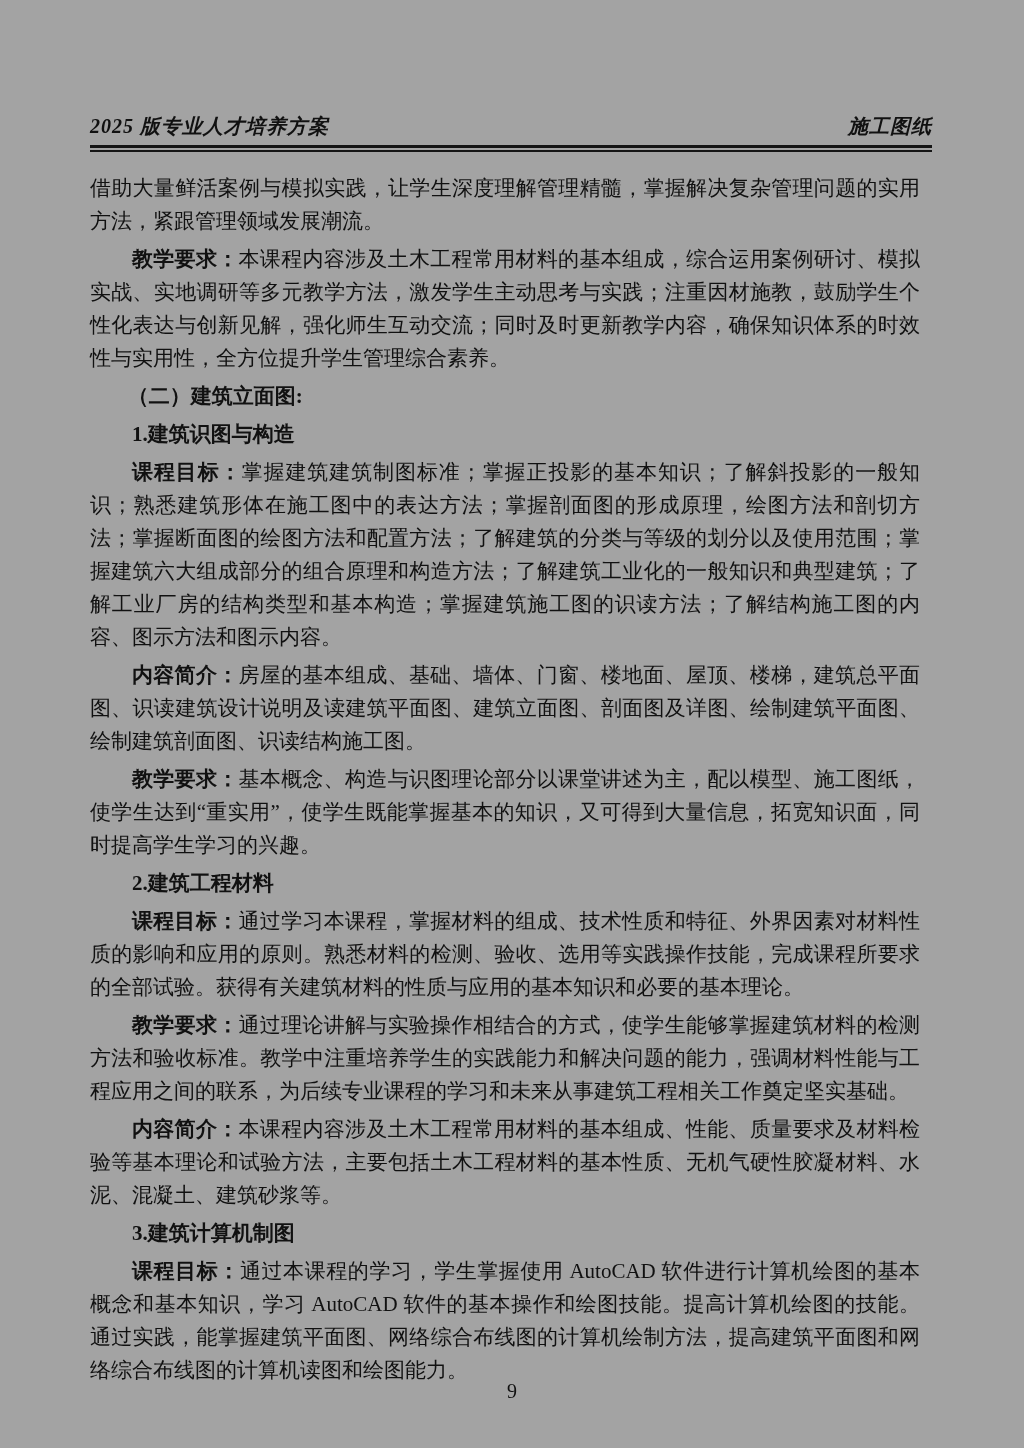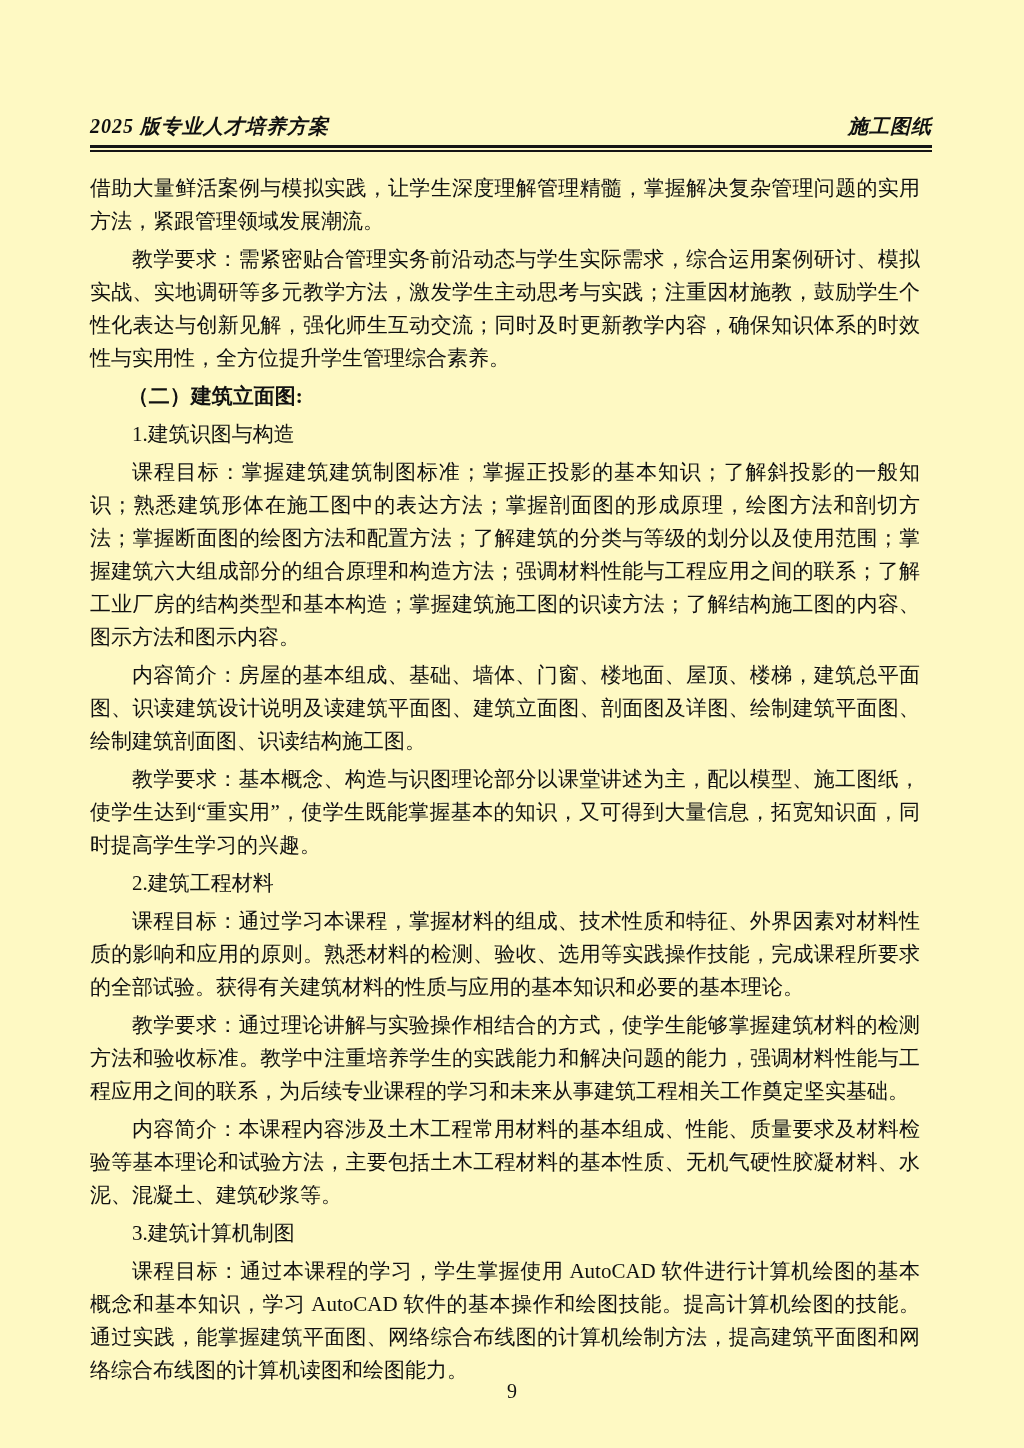--- a/index.html
+++ b/index.html
@@ -8,21 +8,21 @@
     height: 1448px;
     background: #ffffff;
     color: #111111;
     font-family: "Liberation Serif", "DejaVu Serif", serif;
     position: relative;
     overflow: hidden;
   }
   .page {
     position: absolute;
     inset: 0;
-    background: #fef9c3;
+    background: #a3a3a3;
   }
   
   .doc-header {
     position: absolute;
     left: 90px;
     right: 92px;
     top: 112px;
   }
   .doc-header-row {
     display: flex;
@@ -50,22 +50,22 @@
     line-height: 33px;
     text-align: justify;
     text-justify: inter-ideograph;
     word-break: break-all;
   }
   .doc-body p { margin: 0; padding: 0; }
   .doc-body p + p { margin-top: 5px; }
   .para { text-indent: 2em; }
   .para-continuation { text-indent: 0; }
   .heading-section { text-indent: 1.8em; font-weight: bold; }
-  .heading-course { text-indent: 2em; font-weight: normal; }
-  .run-label { font-weight: normal; }
+  .heading-course { text-indent: 2em; font-weight: bold; }
+  .run-label { font-weight: bold; }
   
   .doc-footer {
     position: absolute;
     left: 0;
     right: 0;
     top: 1378px;
     text-align: center;
     font-size: 20px;
     line-height: 26px;
   }
@@ -79,24 +79,24 @@
     <div class="doc-header-row">
       <span>2025 版专业人才培养方案</span>
       <span>施工图纸</span>
     </div>
     <div class="doc-header-rule"></div>
   </div>
 
   <main class="doc-body" id="doc-body">
 
   <p class="para-continuation">借助大量鲜活案例与模拟实践，让学生深度理解管理精髓，掌握解决复杂管理问题的实用方法，紧跟管理领域发展潮流。</p>
-      <p class="para"><span class="run-label">教学要求：</span><span>需紧密贴合管理实务前沿动态与学生实际需求，综合运用案例研讨、模拟实战、实地调研等多元教学方法，激发学生主动思考与实践；注重因材施教，鼓励学生个性化表达与创新见解，强化师生互动交流；同时及时更新教学内容，确保知识体系的时效性与实用性，全方位提升学生管理综合素养。</span></p>
+      <p class="para"><span class="run-label">教学要求：</span><span>本课程内容涉及土木工程常用材料的基本组成，综合运用案例研讨、模拟实战、实地调研等多元教学方法，激发学生主动思考与实践；注重因材施教，鼓励学生个性化表达与创新见解，强化师生互动交流；同时及时更新教学内容，确保知识体系的时效性与实用性，全方位提升学生管理综合素养。</span></p>
       <p class="heading-section">（二）建筑立面图:</p>
       <p class="heading-course">1.建筑识图与构造</p>
-      <p class="para"><span class="run-label">课程目标：</span><span>掌握建筑建筑制图标准；掌握正投影的基本知识；了解斜投影的一般知识；熟悉建筑形体在施工图中的表达方法；掌握剖面图的形成原理，绘图方法和剖切方法；掌握断面图的绘图方法和配置方法；了解建筑的分类与等级的划分以及使用范围；掌握建筑六大组成部分的组合原理和构造方法；强调材料性能与工程应用之间的联系；了解工业厂房的结构类型和基本构造；掌握建筑施工图的识读方法；了解结构施工图的内容、图示方法和图示内容。</span></p>
+      <p class="para"><span class="run-label">课程目标：</span><span>掌握建筑建筑制图标准；掌握正投影的基本知识；了解斜投影的一般知识；熟悉建筑形体在施工图中的表达方法；掌握剖面图的形成原理，绘图方法和剖切方法；掌握断面图的绘图方法和配置方法；了解建筑的分类与等级的划分以及使用范围；掌握建筑六大组成部分的组合原理和构造方法；了解建筑工业化的一般知识和典型建筑；了解工业厂房的结构类型和基本构造；掌握建筑施工图的识读方法；了解结构施工图的内容、图示方法和图示内容。</span></p>
       <p class="para"><span class="run-label">内容简介：</span><span>房屋的基本组成、基础、墙体、门窗、楼地面、屋顶、楼梯，建筑总平面图、识读建筑设计说明及读建筑平面图、建筑立面图、剖面图及详图、绘制建筑平面图、绘制建筑剖面图、识读结构施工图。</span></p>
       <p class="para"><span class="run-label">教学要求：</span><span>基本概念、构造与识图理论部分以课堂讲述为主，配以模型、施工图纸，使学生达到“重实用”，使学生既能掌握基本的知识，又可得到大量信息，拓宽知识面，同时提高学生学习的兴趣。</span></p>
       <p class="heading-course">2.建筑工程材料</p>
       <p class="para"><span class="run-label">课程目标：</span><span>通过学习本课程，掌握材料的组成、技术性质和特征、外界因素对材料性质的影响和应用的原则。熟悉材料的检测、验收、选用等实践操作技能，完成课程所要求的全部试验。获得有关建筑材料的性质与应用的基本知识和必要的基本理论。</span></p>
       <p class="para"><span class="run-label">教学要求：</span><span>通过理论讲解与实验操作相结合的方式，使学生能够掌握建筑材料的检测方法和验收标准。教学中注重培养学生的实践能力和解决问题的能力，强调材料性能与工程应用之间的联系，为后续专业课程的学习和未来从事建筑工程相关工作奠定坚实基础。</span></p>
       <p class="para"><span class="run-label">内容简介：</span><span>本课程内容涉及土木工程常用材料的基本组成、性能、质量要求及材料检验等基本理论和试验方法，主要包括土木工程材料的基本性质、无机气硬性胶凝材料、水泥、混凝土、建筑砂浆等。</span></p>
       <p class="heading-course">3.建筑计算机制图</p>
       <p class="para"><span class="run-label">课程目标：</span><span>通过本课程的学习，学生掌握使用 AutoCAD 软件进行计算机绘图的基本概念和基本知识，学习 AutoCAD 软件的基本操作和绘图技能。提高计算机绘图的技能。通过实践，能掌握建筑平面图、网络综合布线图的计算机绘制方法，提高建筑平面图和网络综合布线图的计算机读图和绘图能力。</span></p>
     </main>
 

